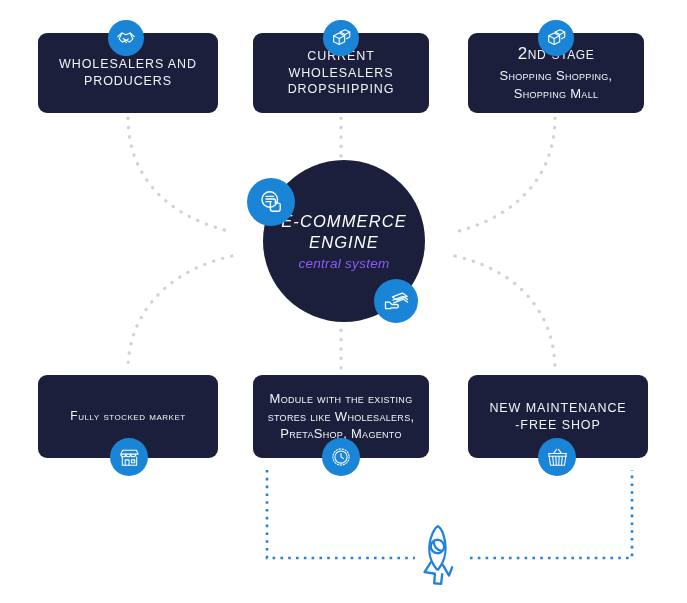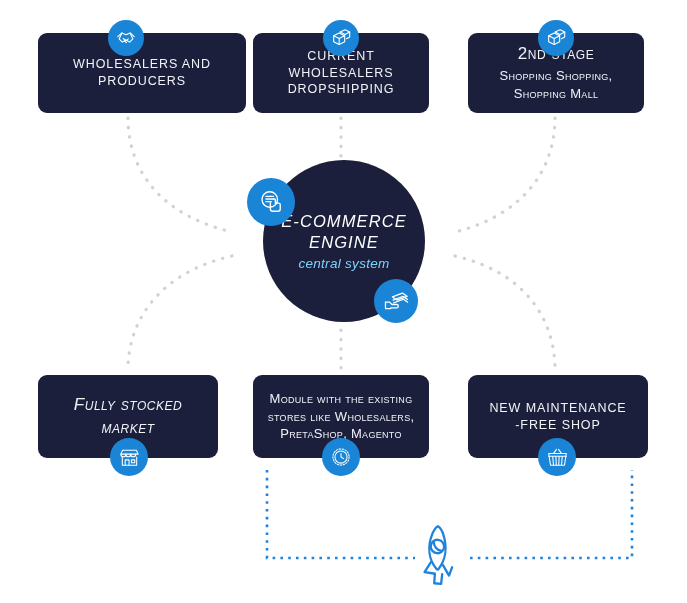--- a/index.html
+++ b/index.html
@@ -39,23 +39,22 @@
     line-height: 1.35;
     letter-spacing: 0.4px;
   }
   .t-upper {
     font-size: 12.5px;
     text-transform: uppercase;
     letter-spacing: 0.9px;
   }
   .t-smallcaps {
     font-variant: small-caps;
-    font-size: 17px;
+    font-size: 12px;
     letter-spacing: 0.5px;
-    font-style: italic;
   }
   .t-smallcaps-sm {
     font-variant: small-caps;
     font-size: 13px;
     letter-spacing: 0.3px;
   }
   .t-stage-main {
     font-variant: small-caps;
     font-size: 17px;
     letter-spacing: 0.6px;
@@ -85,21 +84,21 @@
   }
   .hub-title {
     color: #ffffff;
     font-size: 16.5px;
     text-transform: uppercase;
     letter-spacing: 1.1px;
     line-height: 1.25;
     text-align: center;
   }
   .hub-sub {
-    color: #7dd3fc;
+    color: #8b5cf6;
     font-size: 13.5px;
     letter-spacing: 0.3px;
     margin-top: 3px;
   }
 
   .badge {
     position: absolute;
     border-radius: 50%;
     background: #1a85d6;
     display: flex;
@@ -134,21 +133,21 @@
     <path d="M232,256 C162,272 128,318 128,370" fill="none" stroke="#d2d2d4" stroke-width="3.2" stroke-linecap="round" stroke-dasharray="0.4 9"></path>
 
     <path d="M341,330 L341,370" fill="none" stroke="#d2d2d4" stroke-width="3.2" stroke-linecap="round" stroke-dasharray="0.4 9"></path>
 
     <path d="M455,256 C524,272 555,318 555,370" fill="none" stroke="#d2d2d4" stroke-width="3.2" stroke-linecap="round" stroke-dasharray="0.4 9"></path>
 
     <path d="M267,470 L267,558 L415,558" fill="none" stroke="#1f83dd" stroke-width="2.6" stroke-linecap="butt" stroke-dasharray="2.6 5.2"></path>
     <path d="M470,558 L632,558 L632,470" fill="none" stroke="#1f83dd" stroke-width="2.6" stroke-linecap="butt" stroke-dasharray="2.6 5.2"></path>
   </svg>
 
-  <div class="card" style="left:38px; top:33px; width:208px; height:80px;">
+  <div class="card" style="left:38px; top:33px; width:180px; height:80px;">
     <div class="card-text t-upper">Wholesalers and producers</div>
   </div>
 
   <div class="card" style="left:253px; top:33px; width:176px; height:80px;">
     <div class="card-text t-upper">
       <span>Current wholesalers</span><br>
       <span>dropshipping</span>
     </div>
   </div>
 

